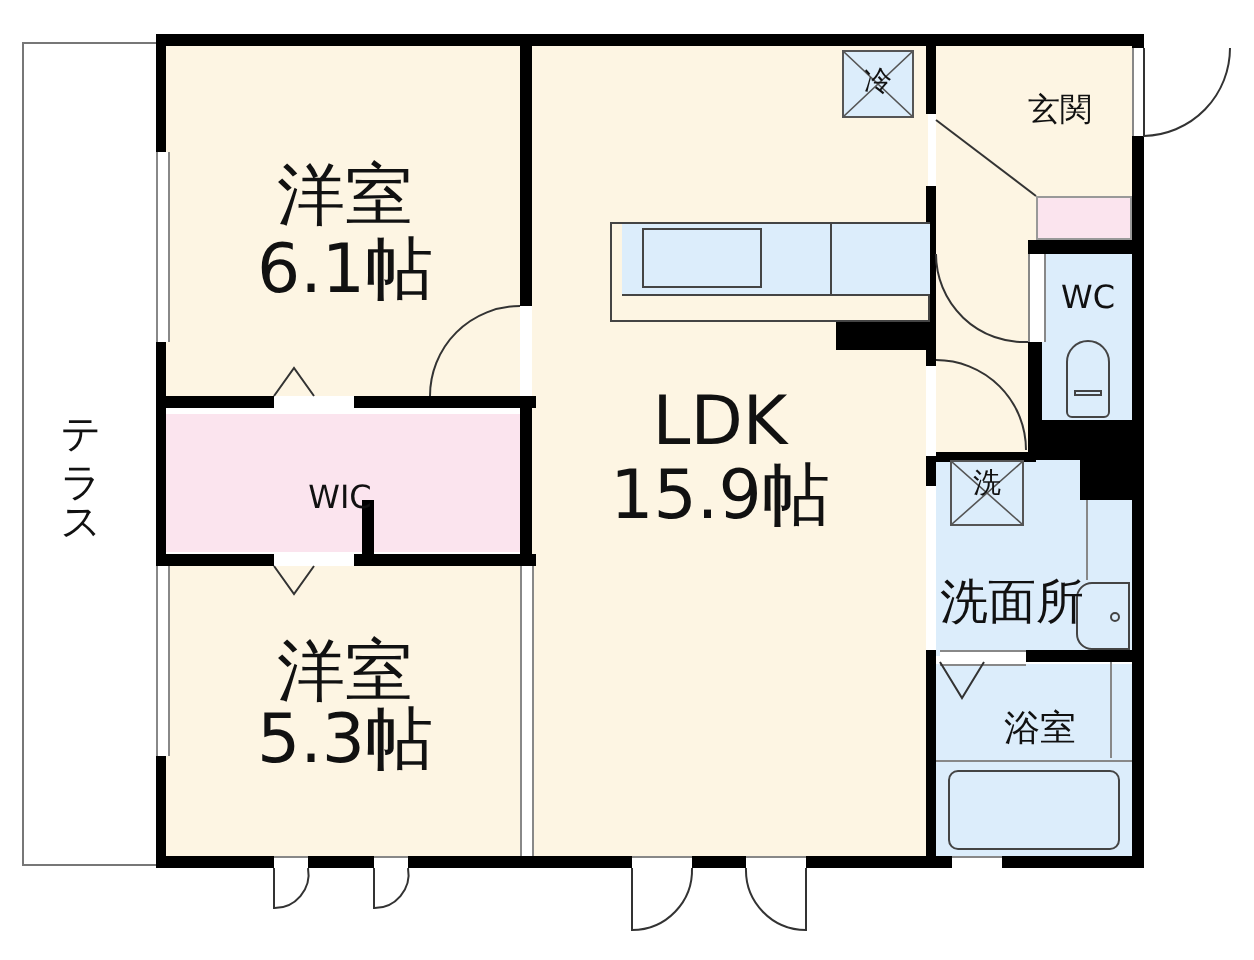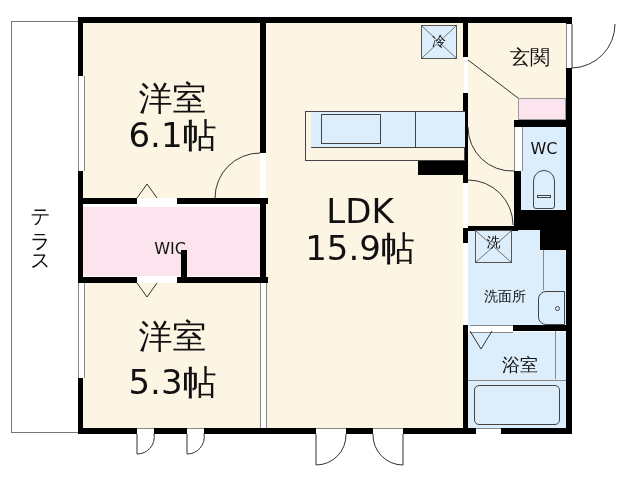--- a/index.html
+++ b/index.html
@@ -3,21 +3,21 @@
 <meta charset="utf-8">
 <style>
   html,body{margin:0;padding:0;background:#ffffff;}
   body{width:627px;height:480px;position:relative;overflow:hidden;font-family:"DejaVu Sans","Liberation Sans",sans-serif;}
   .abs{position:absolute;box-sizing:border-box;}
   .room{position:absolute;box-sizing:border-box;}
   .wall{position:absolute;background:#000;}
   .gap{position:absolute;background:#fff;}
   .lbl{position:absolute;color:#111;text-align:center;line-height:1.1;white-space:nowrap;}
   .big{font-size:34px;}
-  .mid{font-size:20px;}
+  .mid{font-size:16px;}
   .sm{font-size:16px;}
   .xs{font-size:14px;}
 </style>
 </head>
 <body>
 
 <div class="abs" style="left:11px;top:21px;width:68px;height:171px;border-left:1px solid #777;border-top:1px solid #777;"></div>
 <div class="abs" style="left:11px;top:192px;width:68px;height:0;border-left:1px solid #777;"></div>
 <div class="abs" style="left:11px;top:21px;width:1px;height:171px;background:#777;"></div>
 <div class="abs" style="left:11px;top:192px;width:1px;height:0px;"></div>
@@ -138,21 +138,21 @@
 </div>
 <div class="abs" style="left:555px;top:331px;width:1px;height:48px;background:#888;"></div>
 <div class="abs" style="left:543px;top:250px;width:1px;height:40px;background:#888;"></div>
 
 <div class="lbl big" style="left:110px;top:80px;width:125px;">洋室</div>
 <div class="lbl big" style="left:110px;top:117px;width:125px;">6.1帖</div>
 
 <div class="lbl sm" style="left:130px;top:240px;width:80px;">WIC</div>
 
 <div class="lbl big" style="left:110px;top:318px;width:125px;">洋室</div>
-<div class="lbl big" style="left:110px;top:364px;width:125px;">5.3帖</div>
+<div class="lbl big" style="left:110px;top:352px;width:125px;">5.3帖</div>
 
 <div class="lbl big" style="left:300px;top:193px;width:120px;">LDK</div>
 <div class="lbl big" style="left:300px;top:230px;width:120px;">15.9帖</div>
 
 <div class="lbl mid" style="left:505px;top:46px;width:50px;">玄関</div>
 <div class="lbl sm" style="left:522px;top:140px;width:44px;">WC</div>
-<div class="lbl mid" style="left:470px;top:289px;width:70px;font-size:14px;font-family:Liberation Serif, serif;">洗面所</div>
+<div class="lbl mid" style="left:470px;top:289px;width:70px;font-size:24px;font-family:Liberation Serif, serif;">洗面所</div>
 <div class="lbl mid" style="left:495px;top:355px;width:50px;font-size:18px;">浴室</div>
 
 </body></html>

